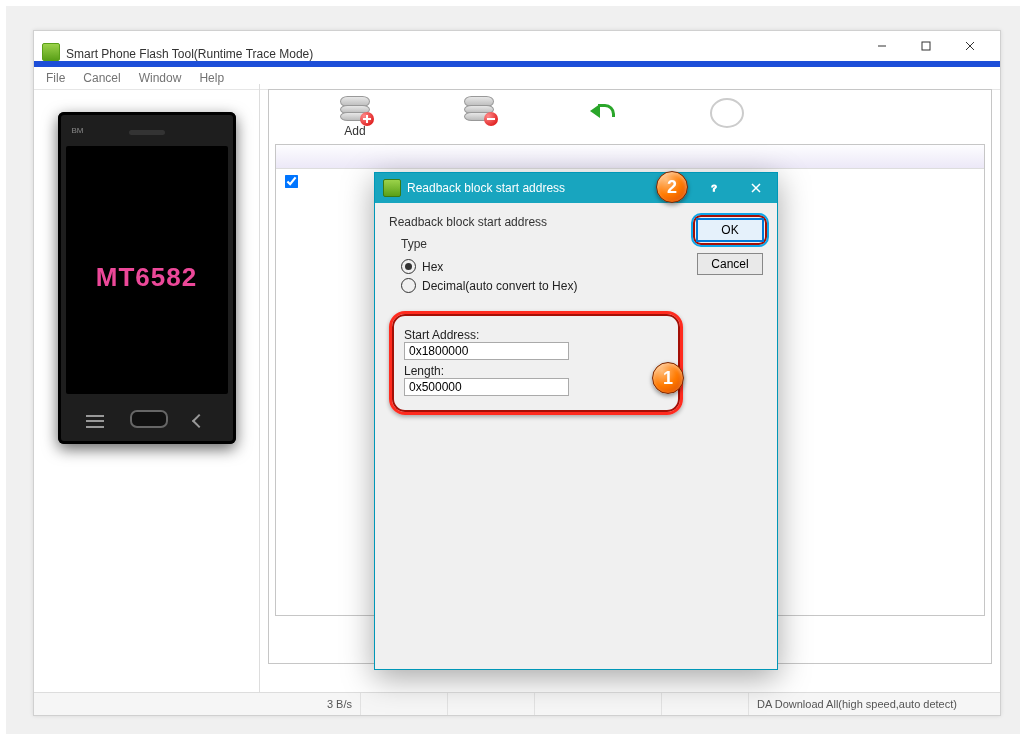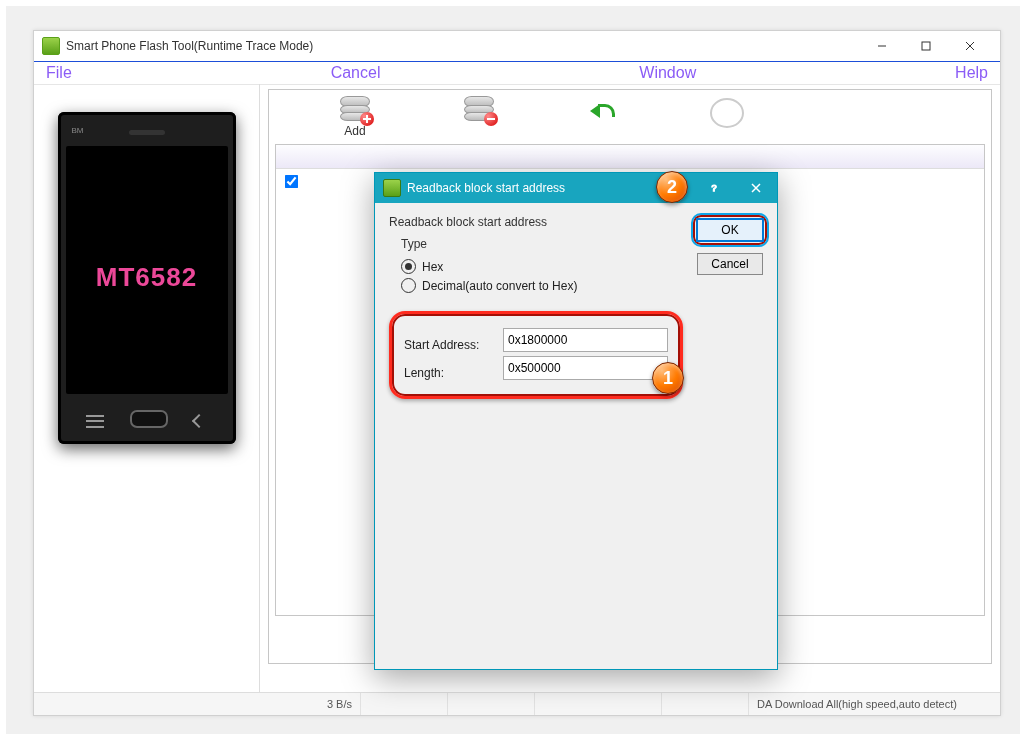--- a/index.html
+++ b/index.html
@@ -23,41 +23,40 @@
   .main-window {
     position: absolute;
     left: 27px; top: 24px;
     width: 966px; height: 684px;
     background: #fff;
     border: 1px solid #d0d0d0;
     box-shadow: 0 0 4px rgba(0,0,0,.1);
   }
   .titlebar {
     height: 30px;
-    display: flex; align-items: center;
+    display: flex; align-items: flex-end;
     padding: 0 8px;
     background: #fff;
-    border-bottom: 1px solid #1d4ed8;
+    border-bottom: 6px solid #1d4ed8;
   }
   .titlebar-icon {
     width: 16px; height: 16px; margin-right: 6px;
     background: linear-gradient(#9bd24a,#5aa018);
     border:1px solid #5aa018; border-radius:2px;
   }
   .title-text { font-size: 12px; color:#333; flex:1; }
   .winbtn { width:44px; height:30px; display:flex; align-items:center; justify-content:center; color:#666; }
   .winbtn svg{width:10px;height:10px;}
 
   .menubar {
     height: 22px;
     display:flex; align-items:center; gap:2px;
     padding: 0 4px;
-    font-size: 16px; color:#8b5cf6;
+    font-size: 12px; color:#737373;
     border-bottom: 1px solid #e6e6e6;
-    justify-content: space-between;
   }
   .menu-item { padding: 2px 8px; }
 
   .client-area {
     position:absolute; left:0; right:0; top:53px; bottom:22px;
     display:flex;
   }
   .sidebar {
     width: 225px; border-right: none;
     display:flex; align-items:flex-start; justify-content:center;
@@ -181,21 +180,21 @@
   .radio{width:13px;height:13px;border-radius:50%;border:1px solid #333;display:inline-flex;align-items:center;justify-content:center;}
   .radio.checked:after{content:"";width:7px;height:7px;border-radius:50%;background:#333;}
 
   .addr-block{
     margin-top:18px;
     border:3px solid #ff2b1f;
     border-radius:16px;
     padding:10px 12px 12px 12px;
     box-shadow:0 0 0 2px #a30f06 inset, 0 2px 4px rgba(0,0,0,.3);
   }
-  .field-row{display:flex;align-items:flex-end;margin:4px 0;}
+  .field-row{display:flex;align-items:flex-start;margin:4px 0;flex-direction:column;}
   .field-row label{width:100px;font-size:12px;}
   .field-row input{flex:1;height:20px;border:1px solid #aaa;padding:1px 4px;font-size:12px;font-family:inherit;}
 
   .dlg-right{position:absolute;right:8px;top:40px;display:flex;flex-direction:column;gap:6px;align-items:center;}
   .ok-wrap{
     border:2px solid #0ea5e9; border-radius:10px;
     padding:4px;
     box-shadow:0 0 0 2px #a30f06 inset;
   }
   .win-btn{

